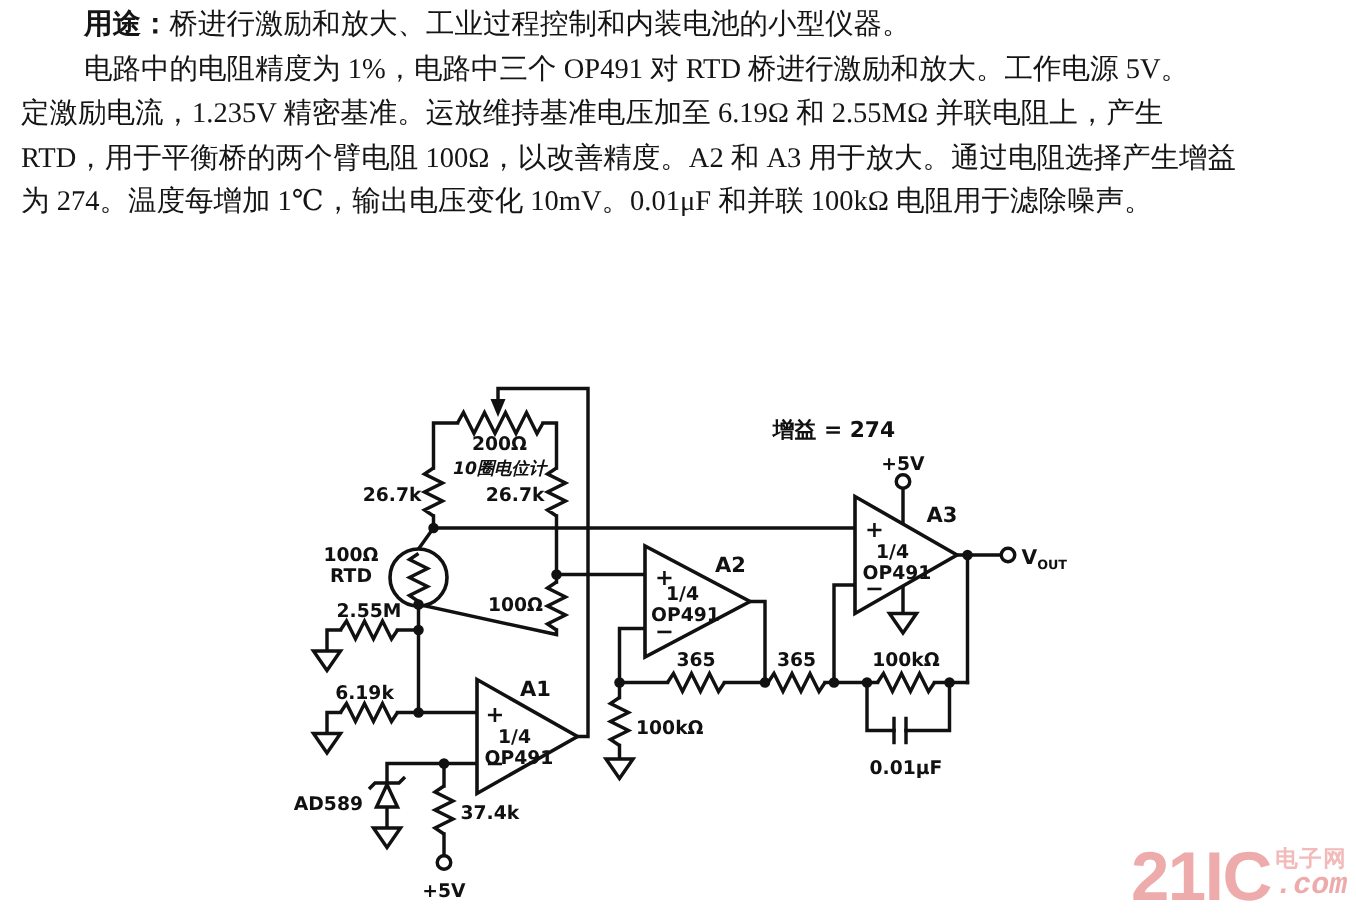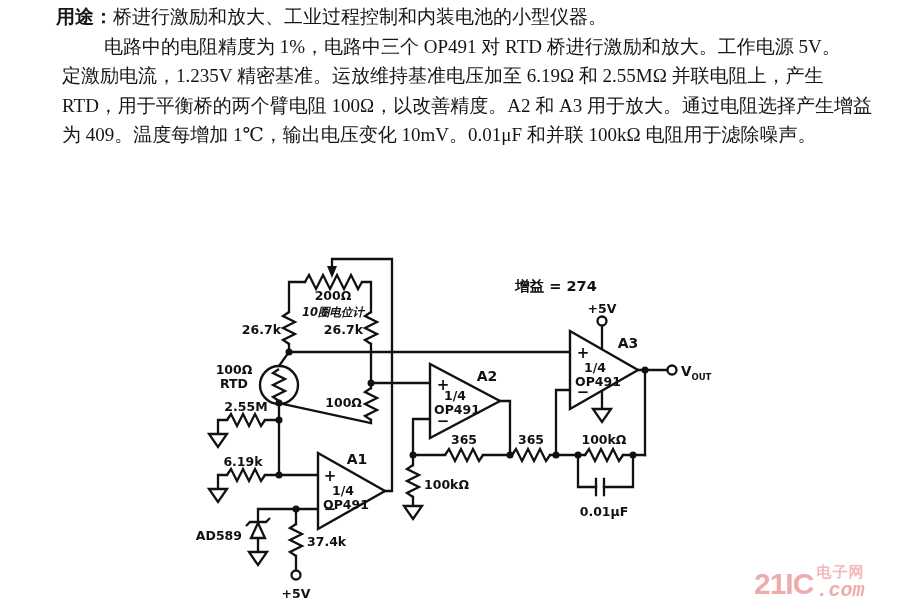--- a/index.html
+++ b/index.html
@@ -8,49 +8,49 @@
     background:#ffffff;color:#161616;
     font-family:"Liberation Serif","DejaVu Serif",serif;
   }
   .doc{
     position:absolute;left:14px;top:2px;width:882px;
     font-size:19px;line-height:29.5px;color:#151515;
   }
   .doc p{margin:0;}
   .doc .lead{font-weight:bold;text-align:right;}
   .indent{text-indent:42px;}
-  .line{display:block;margin-left:48px;}
+  .line{display:block;}
   .schematic{position:absolute;left:0;top:0;}
   .lbl{font-family:"DejaVu Sans","Liberation Sans",sans-serif;font-weight:bold;font-size:12.5px;fill:#111;}
   .lbl-sm{font-family:"DejaVu Sans","Liberation Sans",sans-serif;font-weight:bold;font-style:italic;font-size:11.5px;fill:#111;}
   .lbl-big{font-family:"DejaVu Sans","Liberation Sans",sans-serif;font-weight:bold;font-size:14.5px;fill:#111;}
   .opname{font-family:"DejaVu Sans","Liberation Sans",sans-serif;font-weight:bold;font-size:14px;fill:#111;}
   .sign{font-family:"DejaVu Sans","Liberation Sans",sans-serif;font-weight:bold;font-size:15px;fill:#111;}
   .wm{
     position:absolute;left:754px;top:564px;display:flex;align-items:flex-start;
     color:#eeabab;user-select:none;
   }
   .wm-brand{
     font-family:"Liberation Sans","DejaVu Sans",sans-serif;
-    font-weight:bold;font-size:30px;line-height:40px;letter-spacing:-1px;
+    font-weight:bold;font-size:46px;line-height:40px;letter-spacing:-1px;
   }
   .wm-right{display:flex;flex-direction:column;margin-left:3px;}
   .wm-cn{font-family:"DejaVu Sans",sans-serif;font-size:15px;font-weight:bold;letter-spacing:1px;line-height:17px;color:#f2baba;}
   .wm-com{font-family:Liberation Mono, monospace;font-style:italic;font-weight:bold;font-size:20px;line-height:20px;}
 </style>
 </head>
 <body>
 
 <div class="doc">
   <p class="indent"><span class="lead">用途：</span><span>桥进行激励和放大、工业过程控制和内装电池的小型仪器。</span></p>
   <p>
     <span class="line indent">电路中的电阻精度为 1%，电路中三个 OP491 对 RTD 桥进行激励和放大。工作电源 5V。</span>
     <span class="line">定激励电流，1.235V 精密基准。运放维持基准电压加至 6.19Ω 和 2.55MΩ 并联电阻上，产生</span>
     <span class="line">RTD，用于平衡桥的两个臂电阻 100Ω，以改善精度。A2 和 A3 用于放大。通过电阻选择产生增益</span>
-    <span class="line">为 409。温度每增加 1℃，输出电压变化 10mV。0.01μF 和并联 100kΩ 电阻用于滤除噪声。</span>
+    <span class="line">为 274。温度每增加 1℃，输出电压变化 10mV。0.01μF 和并联 100kΩ 电阻用于滤除噪声。</span>
   </p>
 </div>
 
 <svg class="schematic" width="904" height="612" viewBox="0 0 904 612">
   <defs>
     <path id="rh" d="M0,0l4,-6 6,12 6,-12 6,12 6,-12 6,12 4,-6" fill="none" stroke="#111" stroke-width="2.3"></path>
     <path id="rv" d="M0,0l-6,4 12,6 -12,6 12,6 -12,6 6,4" fill="none" stroke="#111" stroke-width="2.3"></path>
     <path id="rpot" d="M0,0l4,-7 7,14 7,-14 7,14 7,-14 7,14 7,-14 7,14 4,-7" fill="none" stroke="#111" stroke-width="2.3"></path>
     <polygon id="gnd" points="-9,0 9,0 0,13" fill="#fff" stroke="#111" stroke-width="2.3"></polygon>
     <circle id="term" r="4.5" fill="#fff" stroke="#111" stroke-width="2.3"></circle>

